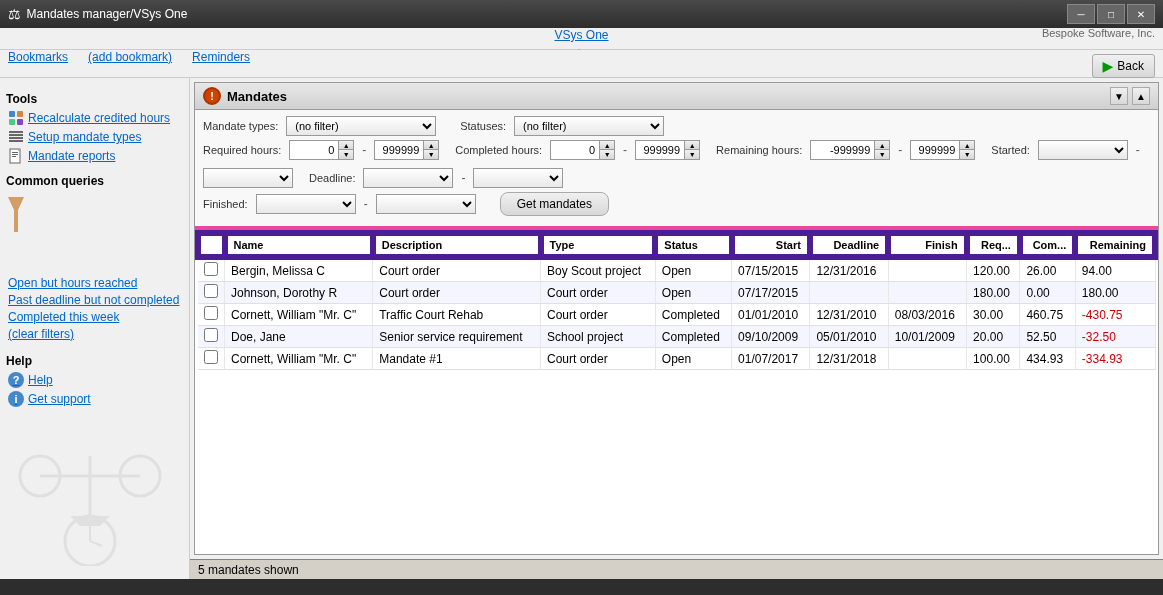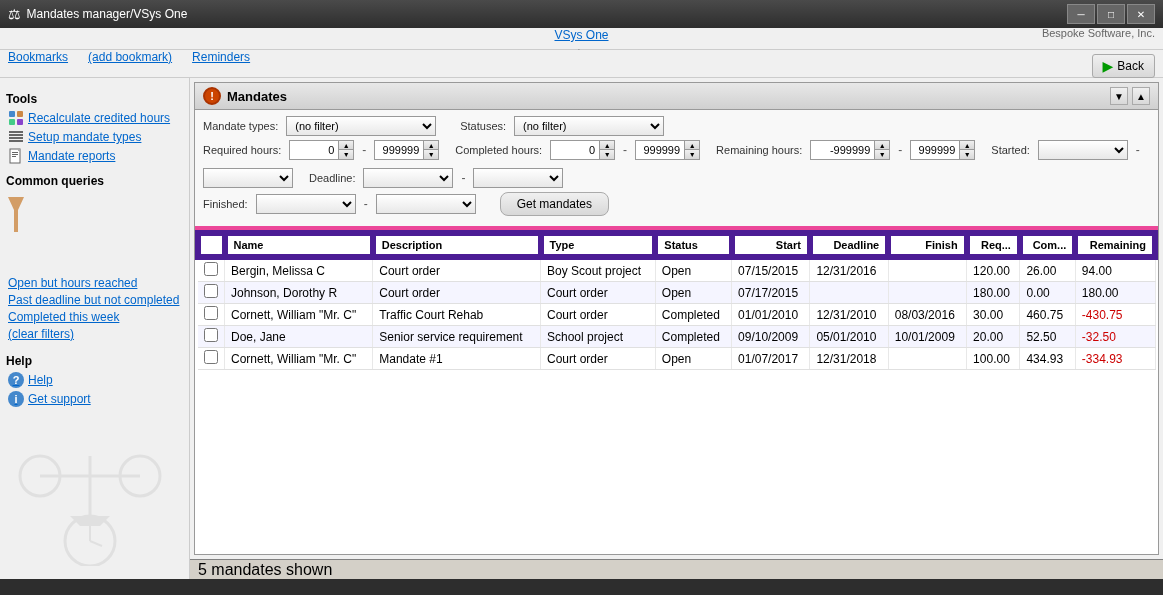--- a/index.html
+++ b/index.html
@@ -278,21 +278,21 @@
     }
 
     
     .status-bar {
       background: #d4d0c8;
       border-top: 1px solid #808080;
       height: 20px;
       display: flex;
       align-items: center;
       padding: 0 8px;
-      font-size: 16px;
+      font-size: 12px;
     }
   </style>
 </head>
 <body>
 
 <div class="title-bar">
   <div class="title-bar-left">
     <span style="font-size:14px;">⚖</span>
     <span class="title-bar-text">Mandates manager/VSys One</span>
   </div>

